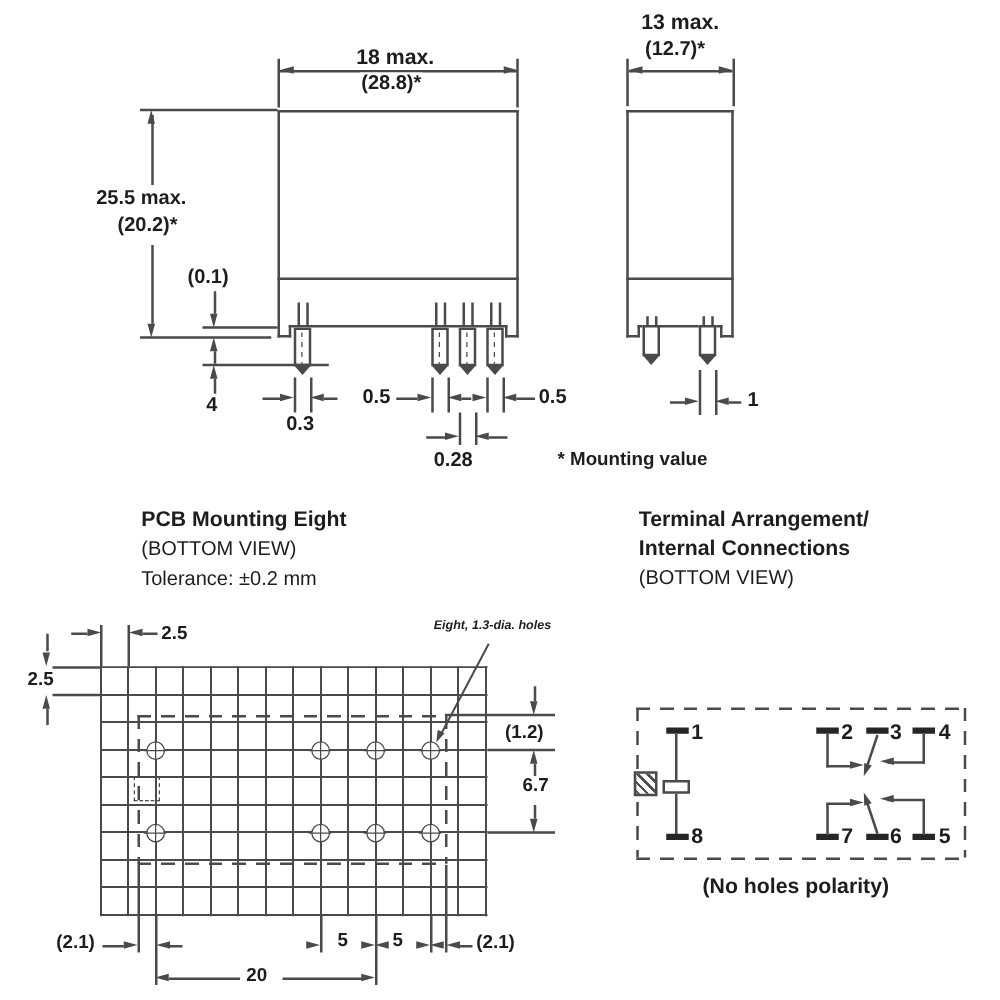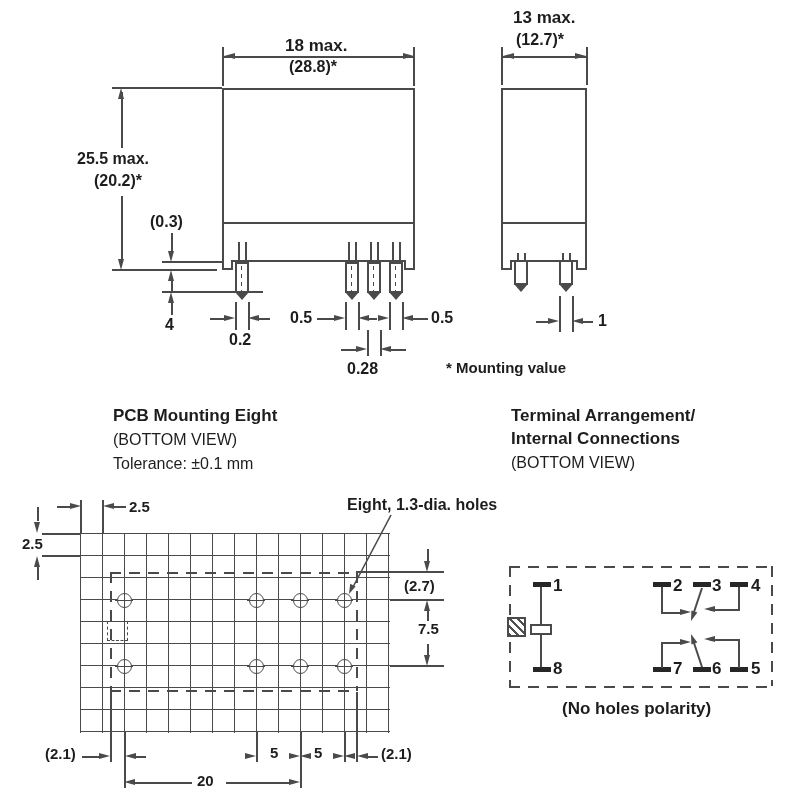--- a/index.html
+++ b/index.html
@@ -14,21 +14,21 @@
   .dh{ position:absolute; height:2px; background:repeating-linear-gradient(to right, var(--ln) 0 11px, transparent 11px 19px); }
   .dv{ position:absolute; width:2px;  background:repeating-linear-gradient(to bottom, var(--ln) 0 11px, transparent 11px 19px); }
   
   .aR{ position:absolute; width:0; height:0; border-top:3.5px solid transparent; border-bottom:3.5px solid transparent; border-left:11px solid var(--ln); }
   .aL{ position:absolute; width:0; height:0; border-top:3.5px solid transparent; border-bottom:3.5px solid transparent; border-right:11px solid var(--ln); }
   .aU{ position:absolute; width:0; height:0; border-left:3.5px solid transparent; border-right:3.5px solid transparent; border-bottom:11px solid var(--ln); }
   .aD{ position:absolute; width:0; height:0; border-left:3.5px solid transparent; border-right:3.5px solid transparent; border-top:11px solid var(--ln); }
   
   .t { position:absolute; font-size:15px; font-weight:bold; color:var(--tx); background:#fff;
        white-space:nowrap; line-height:1.08; padding:0 1px; z-index:5; }
-  .t.s16{ font-size:16px; } .t.s17{ font-size:17px; } .t.s14{ font-size:16px; }
+  .t.s16{ font-size:16px; } .t.s17{ font-size:17px; } .t.s14{ font-size:10px;font-style:italic; }
   .t.reg{ font-weight:normal; }
   
   .pinbody{ position:absolute; box-sizing:border-box; width:14px; border:2px solid var(--ln); background:#fff; }
   .ptip{ position:absolute; width:0; height:0; border-left:7px solid transparent; border-right:7px solid transparent; border-top:8px solid var(--ln); }
   .pdash{ position:absolute; width:1px; background:repeating-linear-gradient(to bottom, var(--ln) 0 4px, transparent 4px 8px); }
   
   .grid{ position:absolute; left:80px; top:533px; width:310px; height:200px;
     background-image:
       repeating-linear-gradient(to right, var(--ln) 0, var(--ln) 1.5px, transparent 1.5px, transparent 22px),
       repeating-linear-gradient(to bottom, var(--ln) 0, var(--ln) 1.5px, transparent 1.5px, transparent 22px); }
@@ -96,36 +96,36 @@
     <i class="h" style="left:112px;top:269px;width:105px"></i>
     <i class="v" style="left:121px;top:92px;height:56px"></i>
     <i class="v" style="left:121px;top:196px;height:63px"></i>
     <i class="aU" style="left:118px;top:88px"></i>
     <i class="aD" style="left:118px;top:259px"></i>
     <div class="t s16" style="left:76px;top:150px">25.5 max.</div>
     <div class="t s16" style="left:93px;top:172px">(20.2)*</div>
 
     <i class="h" style="left:162px;top:261px;width:60px"></i>
     <i class="h" style="left:162px;top:291px;width:101px"></i>
-    <div class="t s16" style="left:149px;top:213px">(0.3)</div>
+    <div class="t s16" style="left:149px;top:213px">(0.1)</div>
     <i class="v" style="left:171px;top:233px;height:18px"></i>
     <i class="aD" style="left:168px;top:251px"></i>
     <i class="aU" style="left:168px;top:270px"></i>
     <i class="v" style="left:171px;top:281px;height:10px"></i>
     <i class="aU" style="left:168px;top:292px"></i>
     <i class="v" style="left:171px;top:303px;height:12px"></i>
     <div class="t s16" style="left:164px;top:316px">4</div>
 
     <i class="v" style="left:235px;top:302px;height:28px"></i>
       <i class="v" style="left:248px;top:302px;height:28px"></i>
     <i class="h" style="left:210px;top:318px;width:14px"></i>
     <i class="aR" style="left:224px;top:315px"></i>
     <i class="aL" style="left:248px;top:315px"></i>
     <i class="h" style="left:259px;top:318px;width:11px"></i>
-    <div class="t s16" style="left:228px;top:331px">0.2</div>
+    <div class="t s16" style="left:228px;top:331px">0.3</div>
 
     <i class="v" style="left:345px;top:302px;height:28px"></i>
       <i class="v" style="left:358px;top:302px;height:28px"></i>
     <div class="t s16" style="left:289px;top:309px">0.5</div>
     <i class="h" style="left:317px;top:318px;width:17px"></i>
     <i class="aR" style="left:334px;top:315px"></i>
     <i class="aL" style="left:358px;top:315px"></i>
     <i class="h" style="left:369px;top:318px;width:8px"></i>
 
     <i class="v" style="left:389px;top:302px;height:28px"></i>
@@ -179,21 +179,21 @@
     <i class="aL" style="left:572px;top:318px"></i>
     <i class="h" style="left:583px;top:321px;width:10px"></i>
     <div class="t s16" style="left:597px;top:312px">1</div>
   </div>
 
   <div class="t" style="left:445px;top:360px">* Mounting value</div>
 
   <div>
     <div class="t s17" style="left:112px;top:407px">PCB Mounting Eight</div>
     <div class="t s16 reg" style="left:112px;top:431px">(BOTTOM VIEW)</div>
-    <div class="t s16 reg" style="left:112px;top:455px">Tolerance: ±0.1 mm</div>
+    <div class="t s16 reg" style="left:112px;top:455px">Tolerance: ±0.2 mm</div>
 
     <div class="grid"></div>
 
     <i class="dh" style="left:110px;top:572px;width:247px"></i>
     <i class="dh" style="left:110px;top:690px;width:247px"></i>
     <i class="dv" style="left:110px;top:572px;height:119px"></i>
     <i class="dv" style="left:356px;top:572px;height:119px"></i>
     <div class="dashsq" style="left:107px;top:621px;width:19px;height:18px"></div>
 
     <div class="hole" style="left:117px;top:593px">
@@ -245,24 +245,24 @@
     <i class="aD" style="left:34px;top:522px"></i>
     <div class="t" style="left:21px;top:536px">2.5</div>
     <i class="aU" style="left:34px;top:556px"></i>
     <i class="v" style="left:37px;top:567px;height:13px"></i>
 
     <i class="h" style="left:356px;top:571px;width:88px"></i>
     <i class="h" style="left:390px;top:599px;width:54px"></i>
     <i class="h" style="left:390px;top:665px;width:54px"></i>
     <i class="v" style="left:427px;top:549px;height:12px"></i>
     <i class="aD" style="left:424px;top:561px"></i>
-    <div class="t" style="left:403px;top:578px">(2.7)</div>
+    <div class="t" style="left:403px;top:578px">(1.2)</div>
     <i class="aU" style="left:424px;top:600px"></i>
     <i class="v" style="left:427px;top:611px;height:10px"></i>
-    <div class="t" style="left:417px;top:621px">7.5</div>
+    <div class="t" style="left:417px;top:621px">6.7</div>
     <i class="v" style="left:427px;top:644px;height:11px"></i>
     <i class="aD" style="left:424px;top:655px"></i>
 
     <i class="v" style="left:110px;top:692px;height:70px"></i>
     <i class="v" style="left:356px;top:692px;height:70px"></i>
     <i class="v" style="left:124px;top:732px;height:56px"></i>
     <i class="v" style="left:300px;top:732px;height:56px"></i>
     <i class="v" style="left:256px;top:732px;height:30px"></i>
     <i class="v" style="left:344px;top:732px;height:30px"></i>
 

